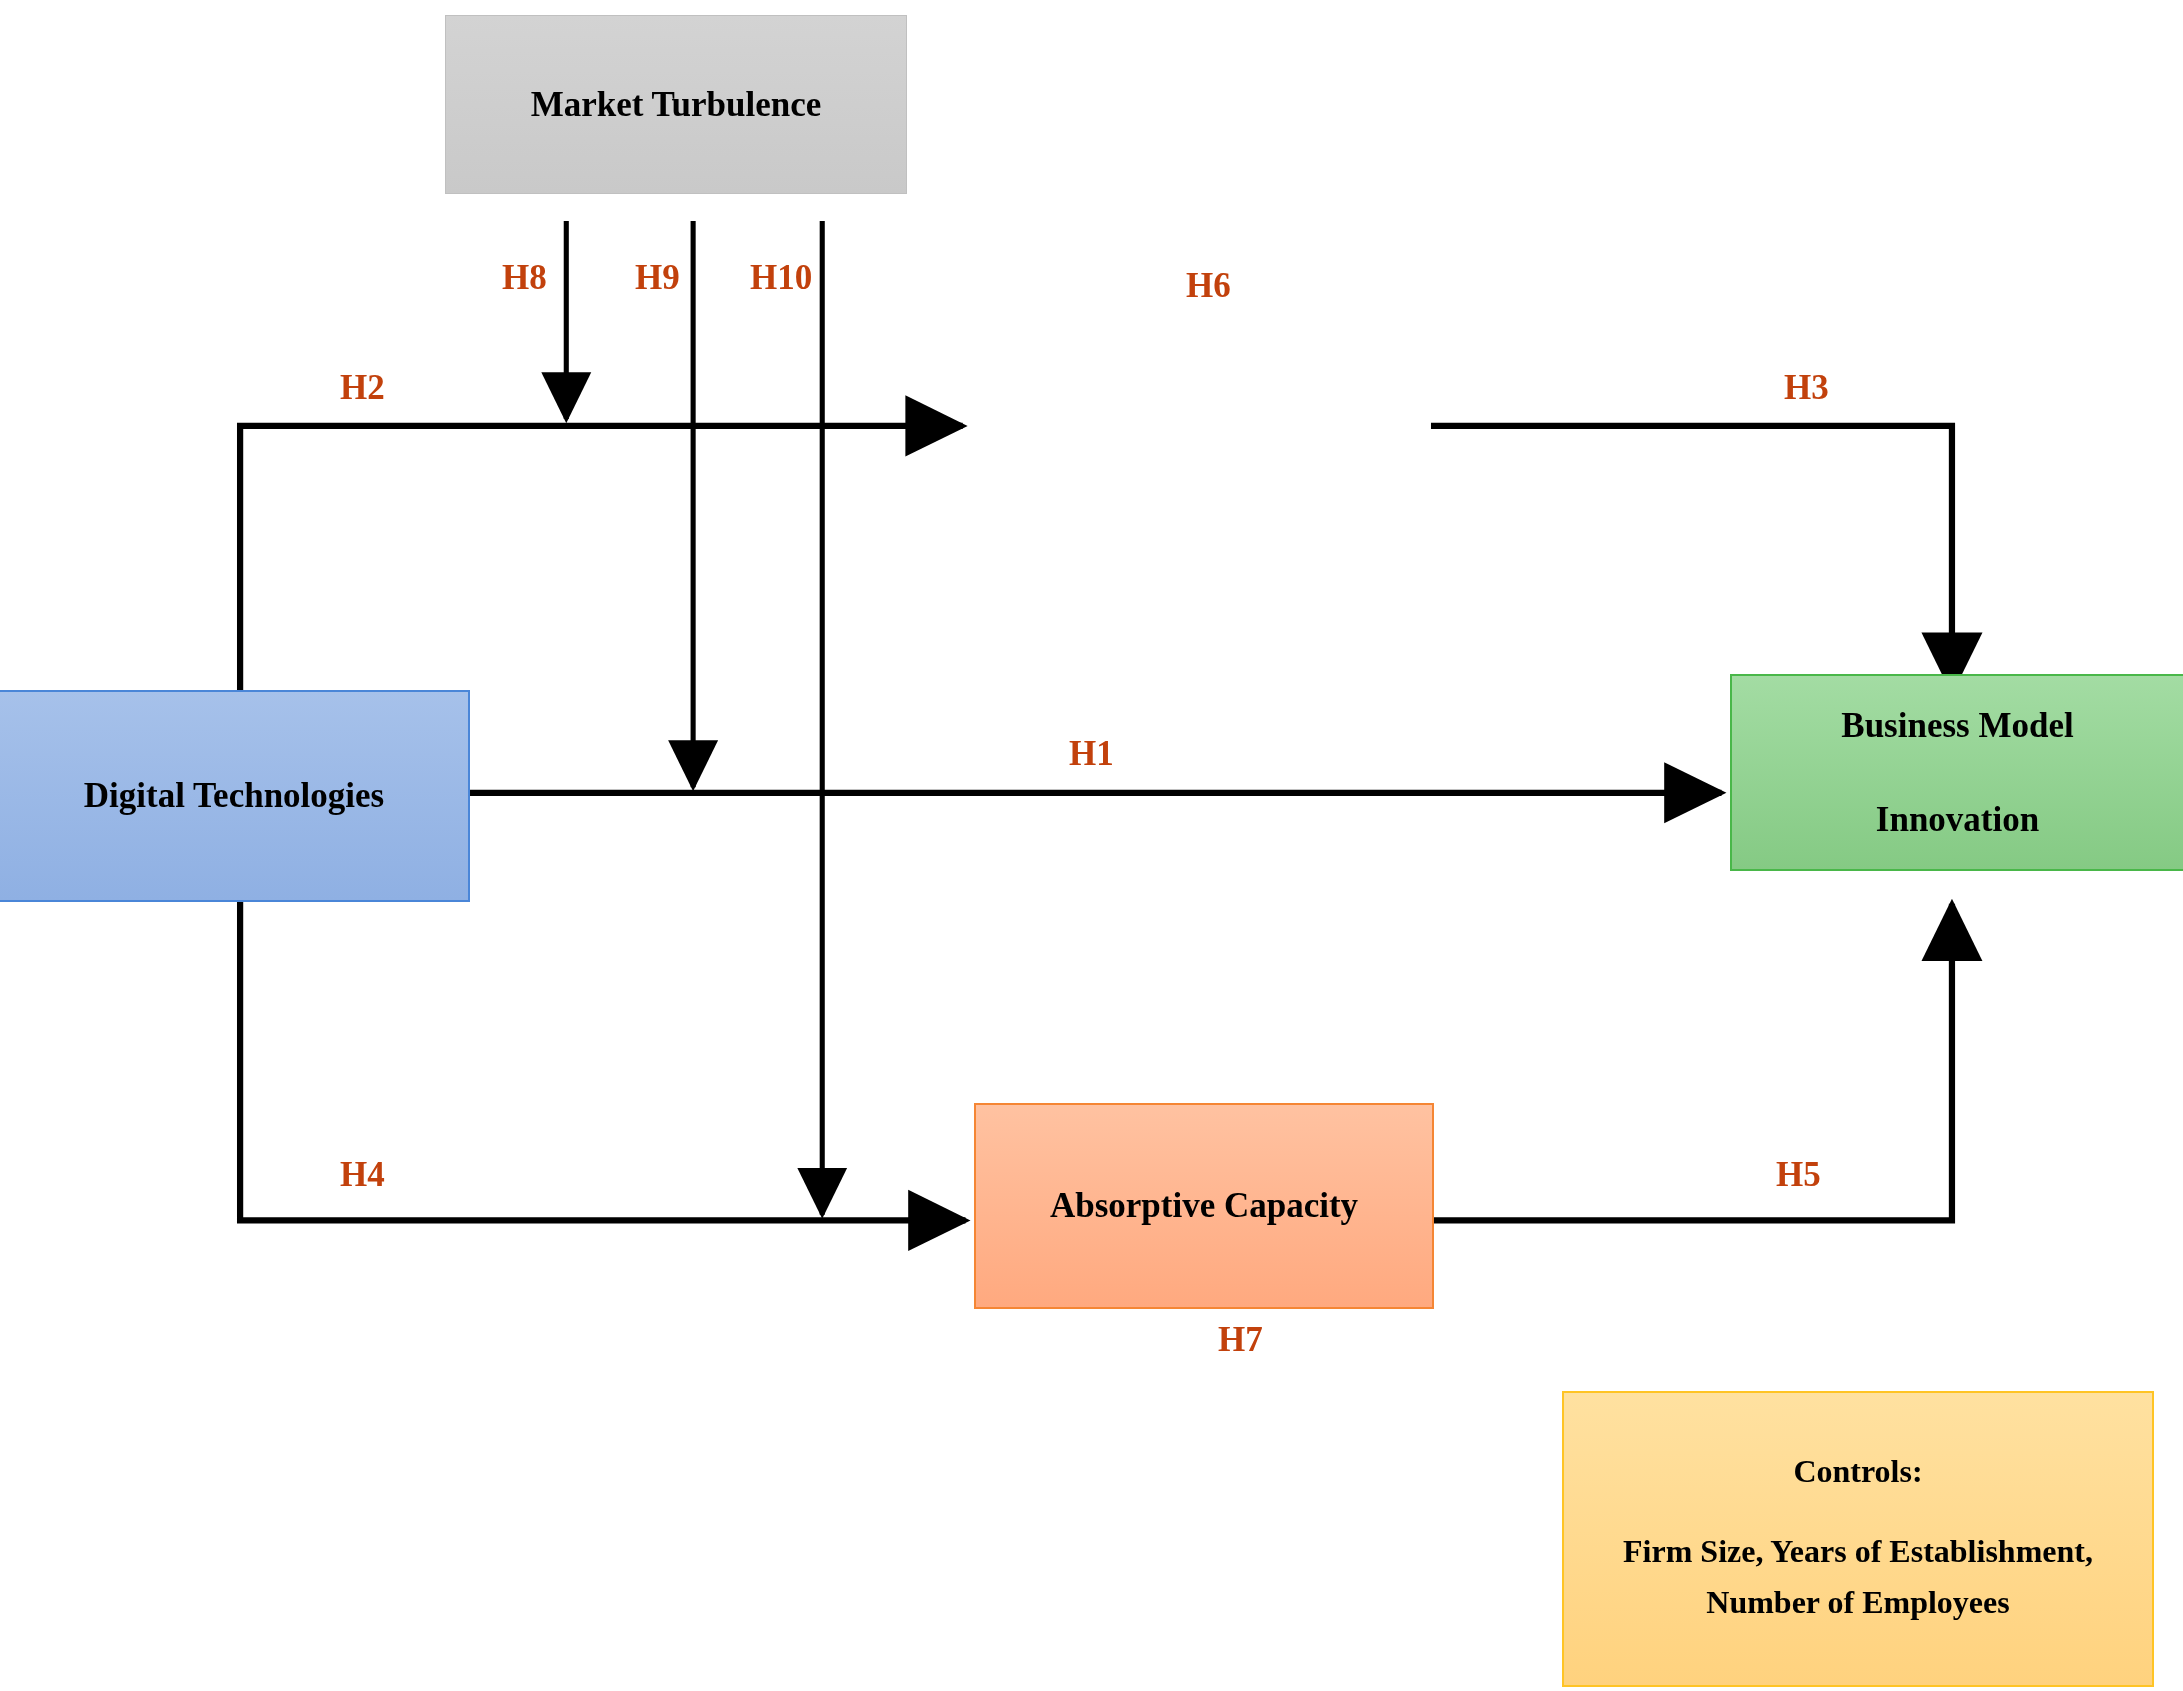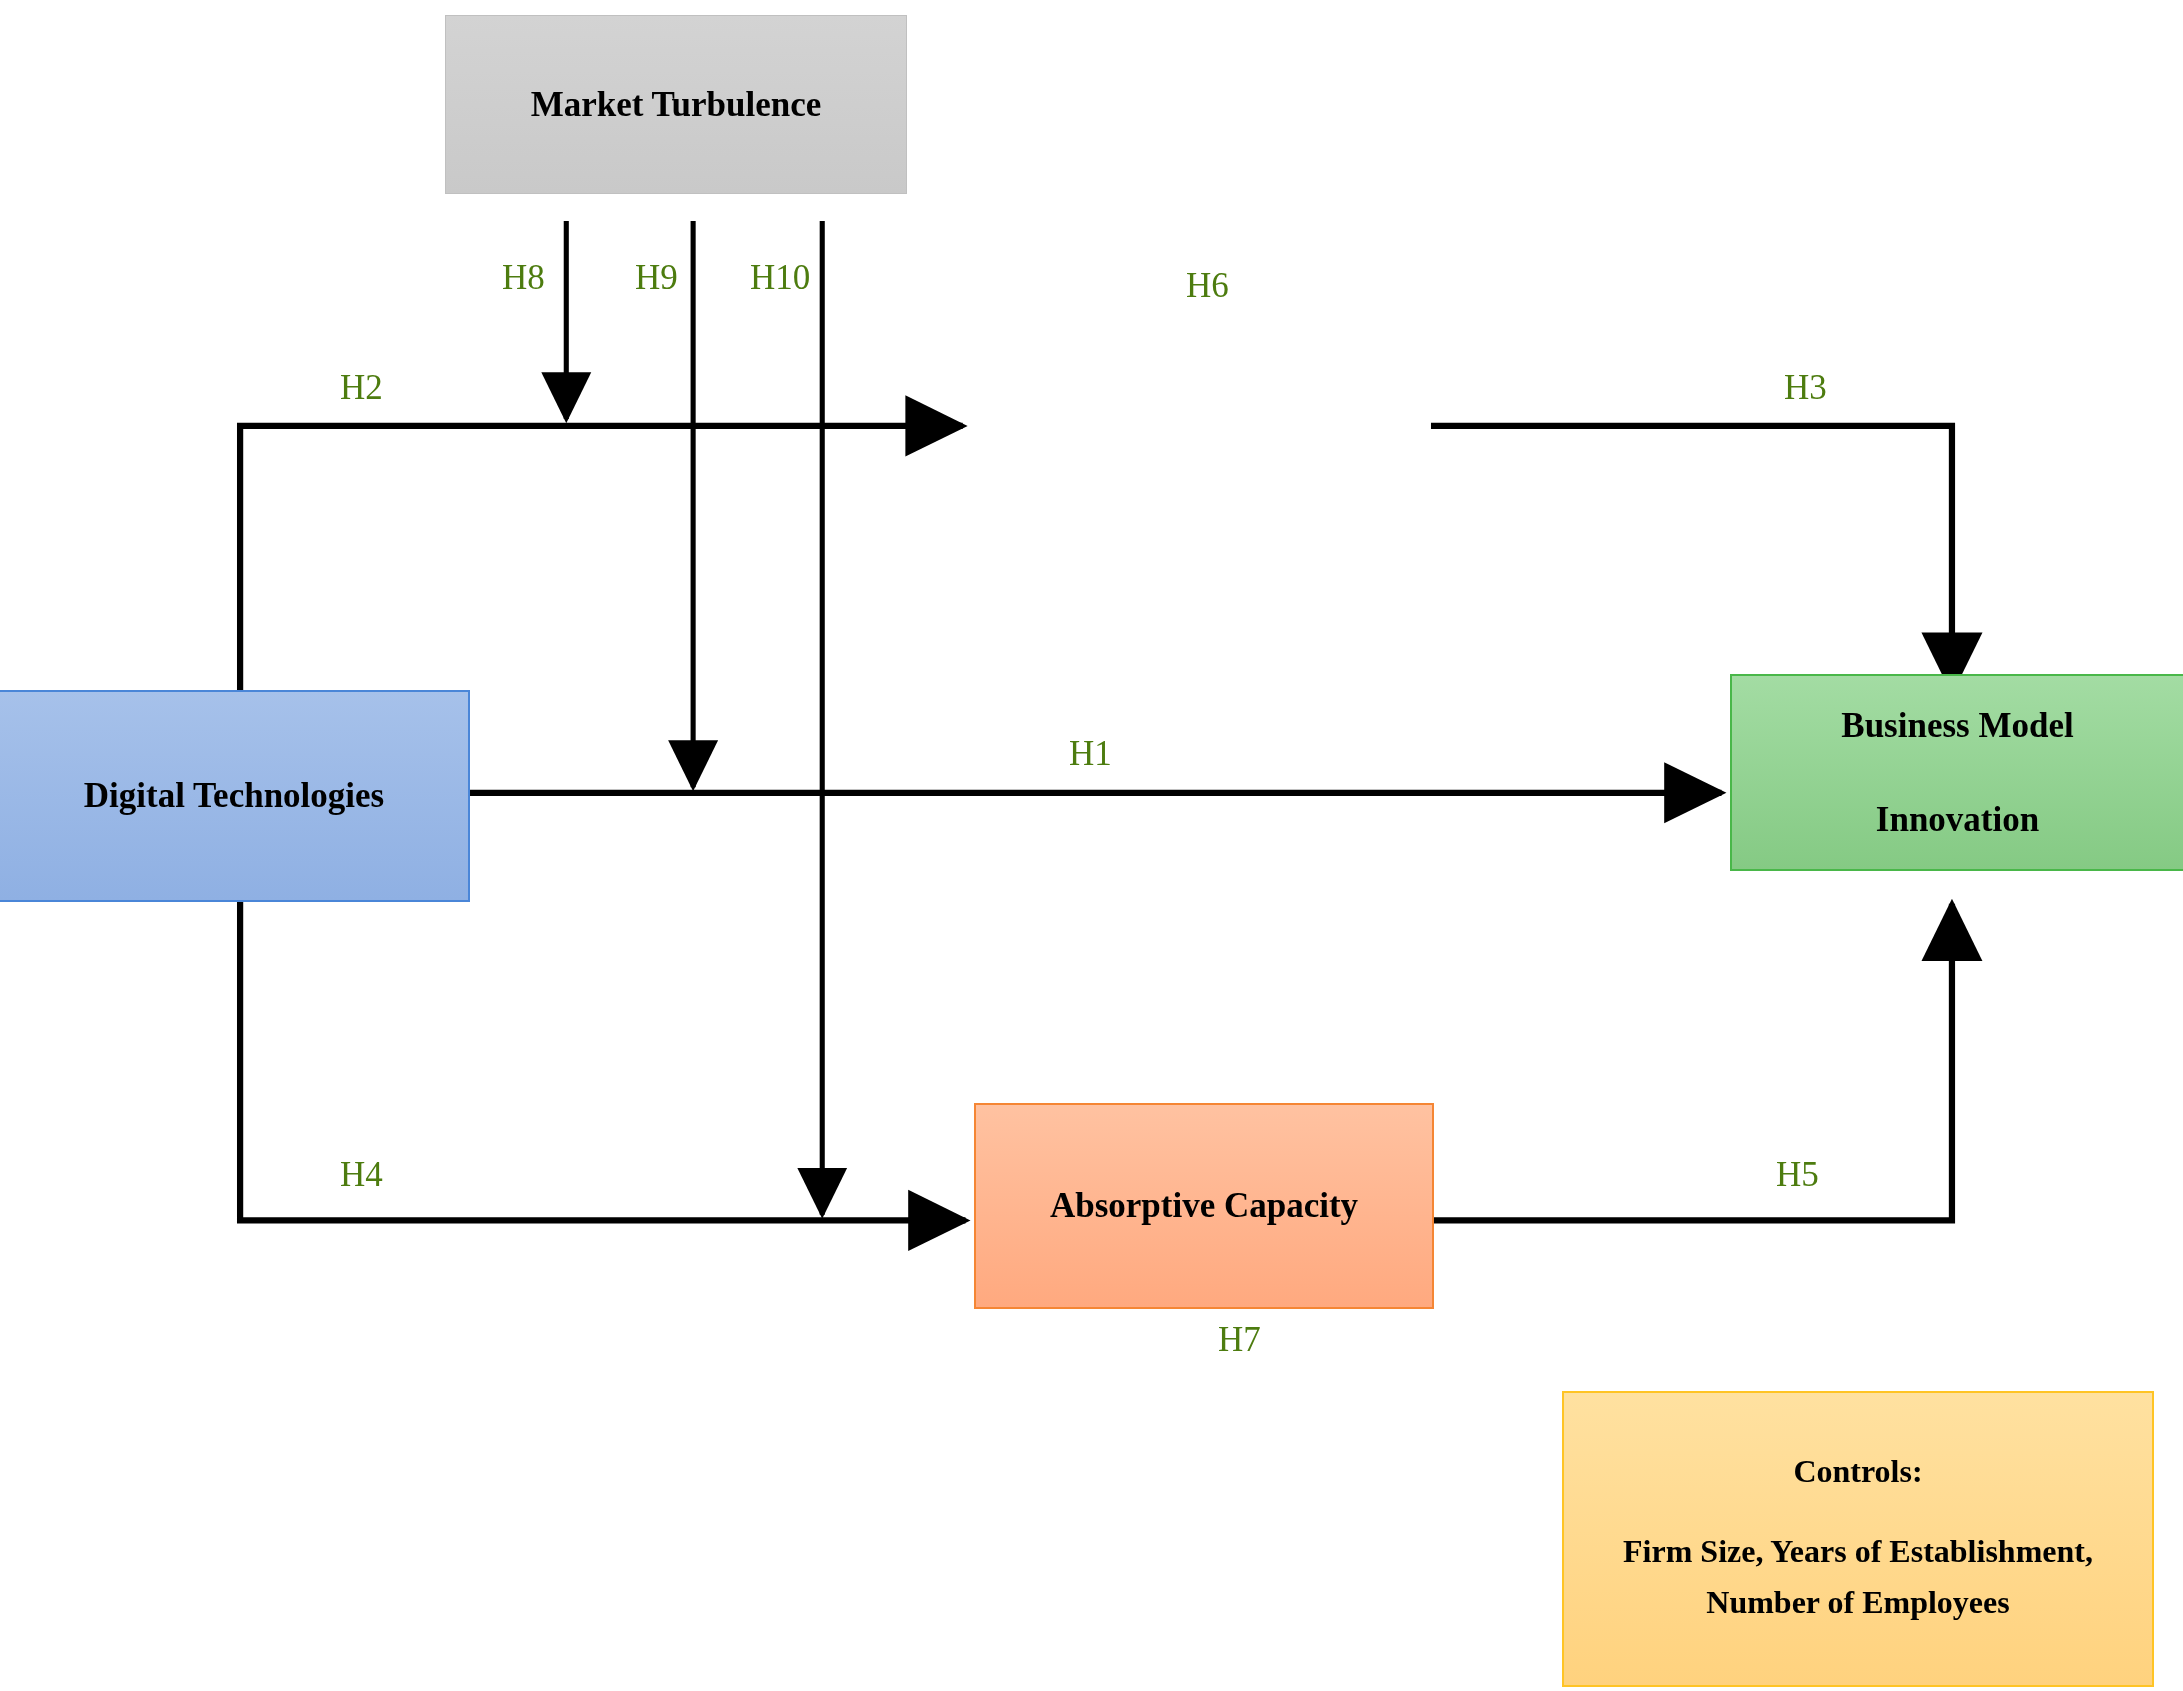--- a/index.html
+++ b/index.html
@@ -64,22 +64,22 @@
     font-size:32px;
     flex-direction:column;
     justify-content:center;
     padding:10.2px 24px;
   }
   #node-controls .ctrl-title{margin-bottom:33px;}
   #node-controls .ctrl-body{line-height:1.6;}
 
   .edgelabel{
     position:absolute;
-    font-weight:normal;
-    color:#4d7c0f;
+    font-weight:bold;
+    color:#c2410c;
     font-size:35px;
     z-index:4;
     white-space:nowrap;
   }
 
   svg#wires{
     position:absolute;
     left:0; top:0;
     width:2183px; height:1691px;
     z-index:2;

